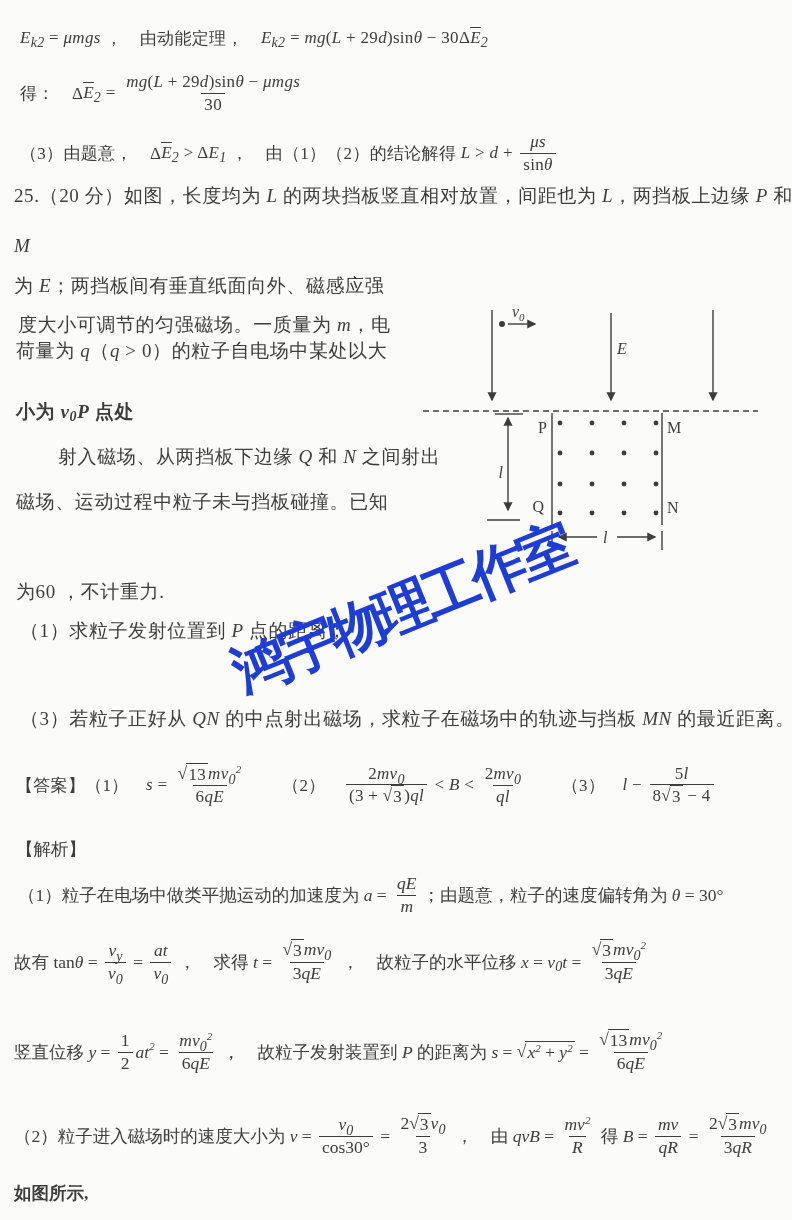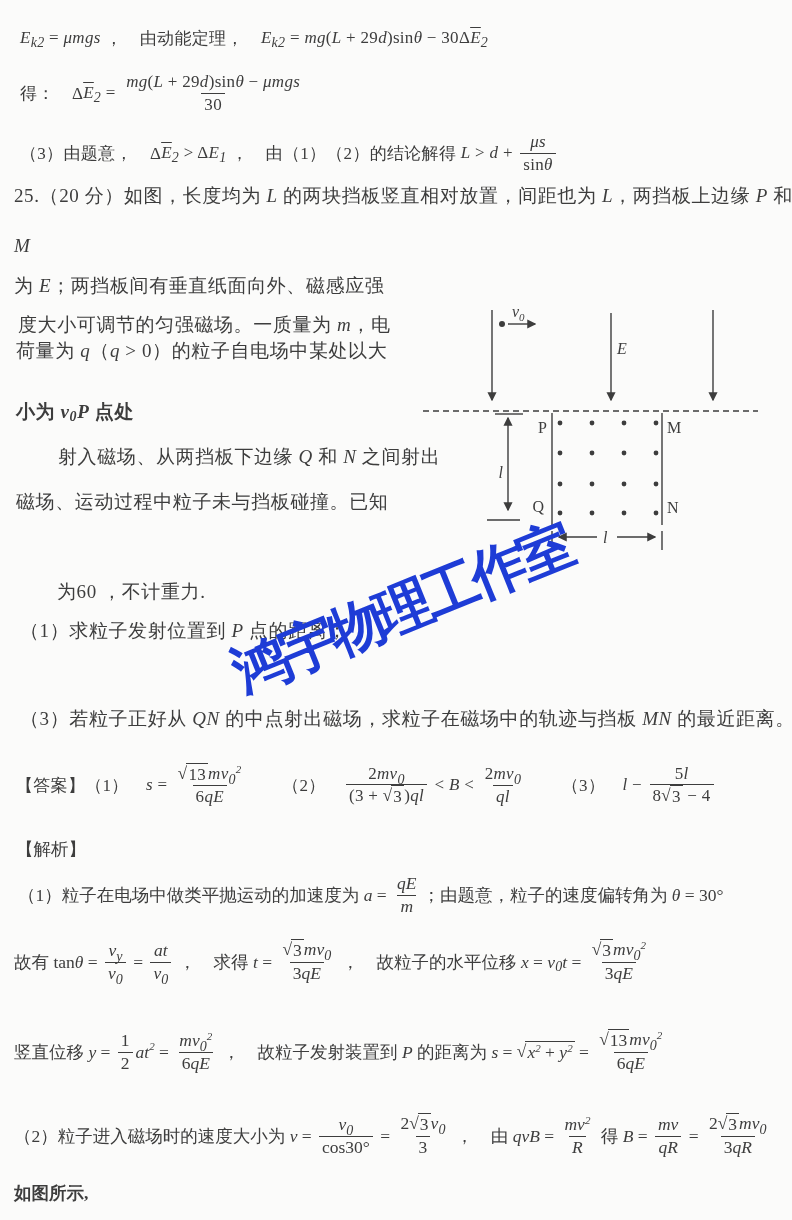--- a/index.html
+++ b/index.html
@@ -39,21 +39,21 @@
   <div class="line fs17" style="left:20px;top:128px;height:50px;"><span class="c">（3）由题意，　Δ</span><span class="b">E</span><span class="s">2</span><span class="c"> &gt; Δ</span><span class="m">E</span><span class="s">1</span><span class="c"> ，　由（1）（2）的结论解得 </span><span class="m">L</span><span class="c"> &gt; </span><span class="m">d</span><span class="c"> + </span><span class="frac"><span class="num"><span class="m">μs</span></span><span class="den"><span class="c">sin</span><span class="m">θ</span></span></span></div>
 
   <div class="line fs19" style="left:14px;top:180px;height:32px;"><span class="c">25.（20 分）如图，长度均为 </span><span class="m">L</span><span class="c"> 的两块挡板竖直相对放置，间距也为 </span><span class="m">L</span><span class="c">，两挡板上边缘 </span><span class="m">P</span><span class="c"> 和</span></div>
   <div class="line fs19" style="left:14px;top:230px;height:32px;"><span class="m">M</span></div>
   <div class="line fs19" style="left:14px;top:270px;height:32px;"><span class="c">为 </span><span class="m">E</span><span class="c">；两挡板间有垂直纸面向外、磁感应强</span></div>
   <div class="line fs19" style="left:10px;top:309px;height:32px;margin-left:8px;"><span class="c">度大小可调节的匀强磁场。一质量为 </span><span class="m">m</span><span class="c">，电</span></div>
   <div class="line fs19" style="left:16px;top:335px;height:32px;"><span class="c">荷量为 </span><span class="m">q</span><span class="c">（</span><span class="m">q</span><span class="c"> &gt; 0）的粒子自电场中某处以大</span></div>
   <div class="line fs19" style="left:16px;top:396px;height:32px;font-weight:bold;"><span class="c">小为 </span><span class="m">v</span><span class="s">0</span><span class="m">P</span><span class="c"> 点处</span></div>
   <div class="line fs19" style="left:16px;top:441px;height:32px;margin-left:42px;"><span class="c">射入磁场、从两挡板下边缘 </span><span class="m">Q</span><span class="c"> 和 </span><span class="m">N</span><span class="c"> 之间射出</span></div>
   <div class="line fs19" style="left:16px;top:486px;height:32px;"><span class="c">磁场、运动过程中粒子未与挡板碰撞。已知</span></div>
-  <div class="line fs19" style="left:16px;top:576px;height:32px;margin-left:41px;"><span class="c">为60 ，不计重力.</span></div>
+  <div class="line fs19" style="left:16px;top:576px;height:32px;"><span class="c">为60 ，不计重力.</span></div>
   <div class="line fs19" style="left:20px;top:615px;height:32px;"><span class="c">（1）求粒子发射位置到 </span><span class="m">P</span><span class="c"> 点的距离；</span></div>
   <div class="line fs19" style="left:20px;top:703px;height:32px;"><span class="c">（3）若粒子正好从 </span><span class="m">QN</span><span class="c"> 的中点射出磁场，求粒子在磁场中的轨迹与挡板 </span><span class="m">MN</span><span class="c"> 的最近距离。</span></div>
 
   <svg class="figure" width="380" height="275" viewBox="0 0 380 275">
     <defs>
       <marker id="ah" viewBox="0 0 10 10" refX="8.5" refY="5" markerWidth="6.5" markerHeight="6.5" orient="auto-start-reverse">
         <path d="M0 0 L10 5 L0 10 z" fill="#3d3d3d"></path>
       </marker>
     </defs>
     <g stroke="#3d3d3d" stroke-width="1.4" fill="none">

